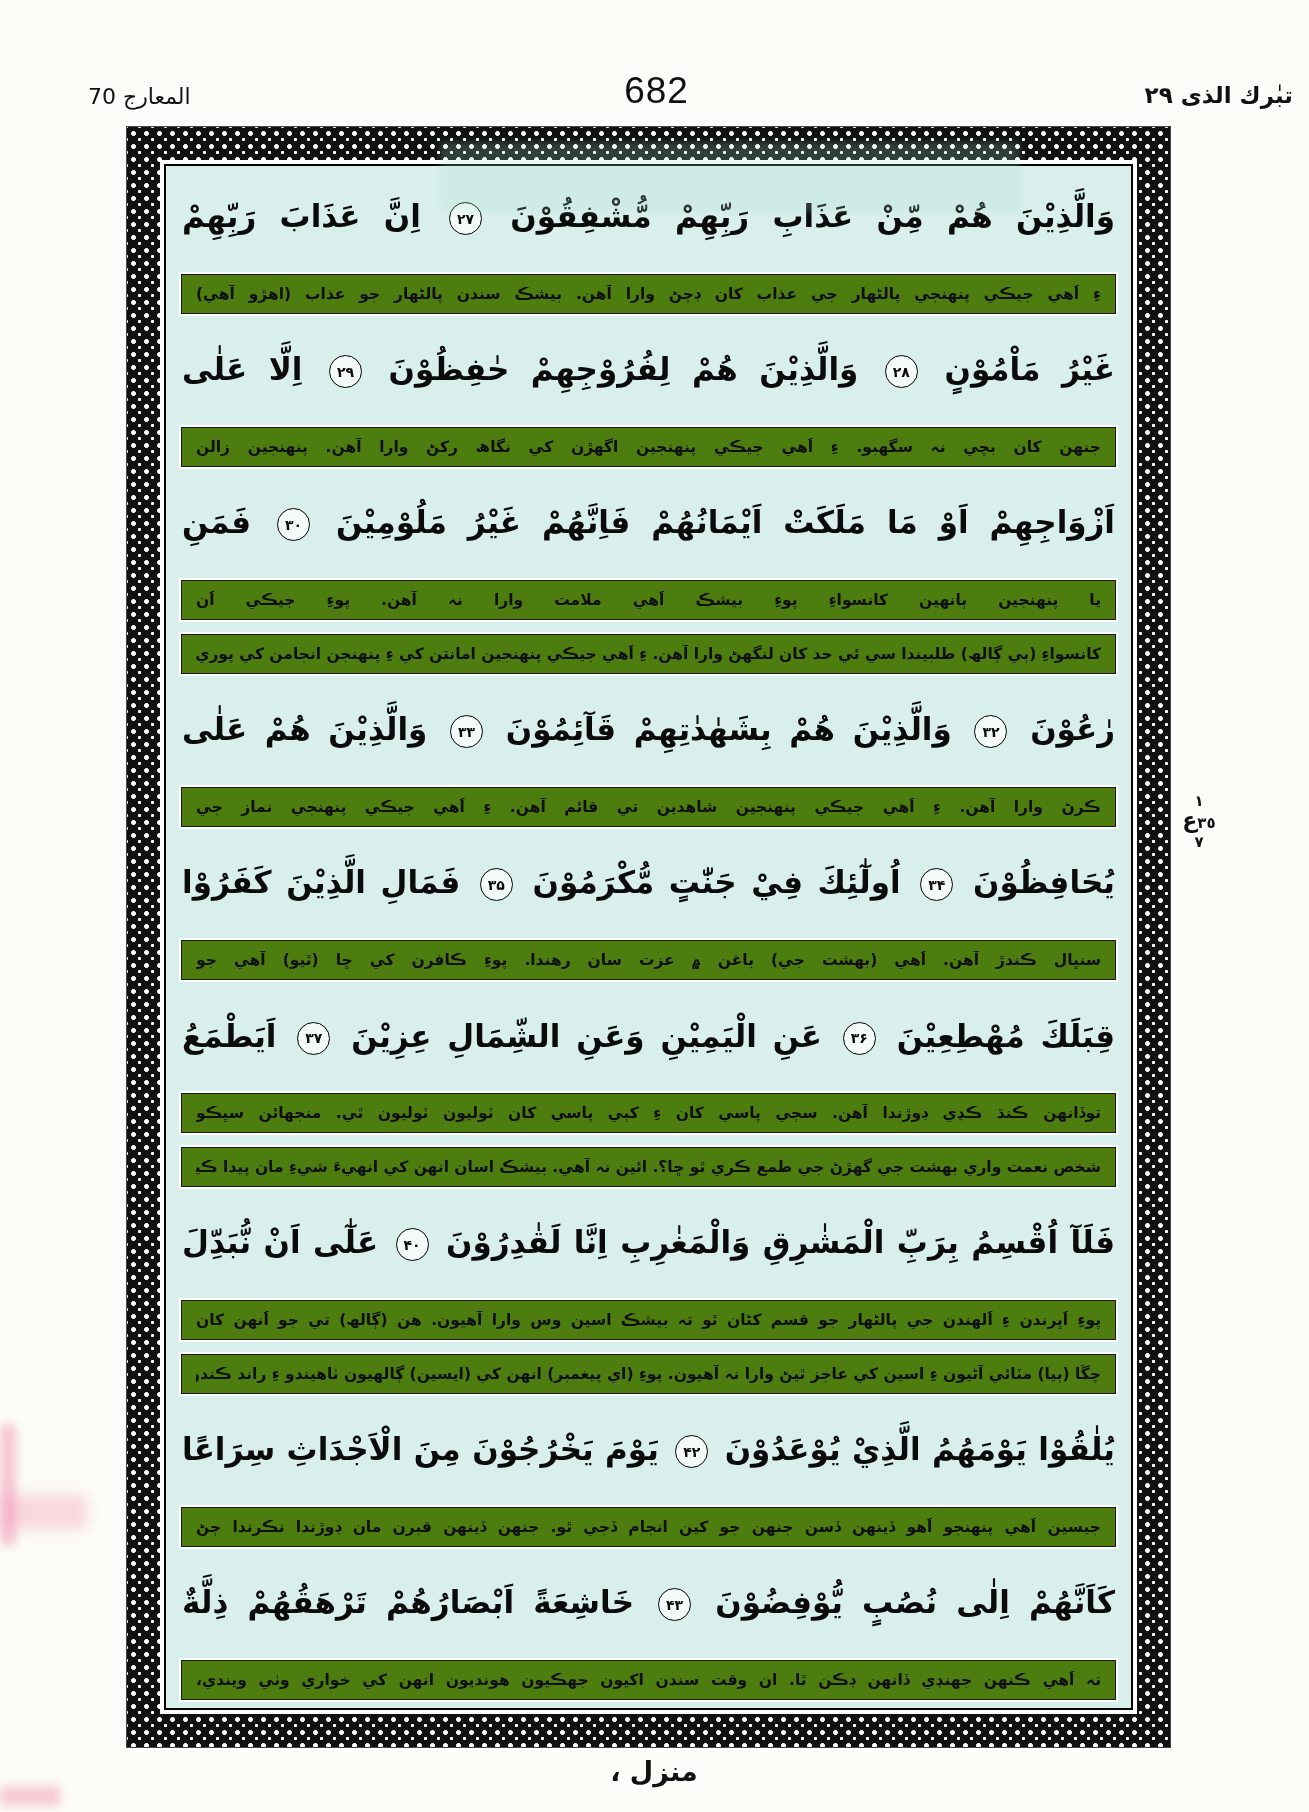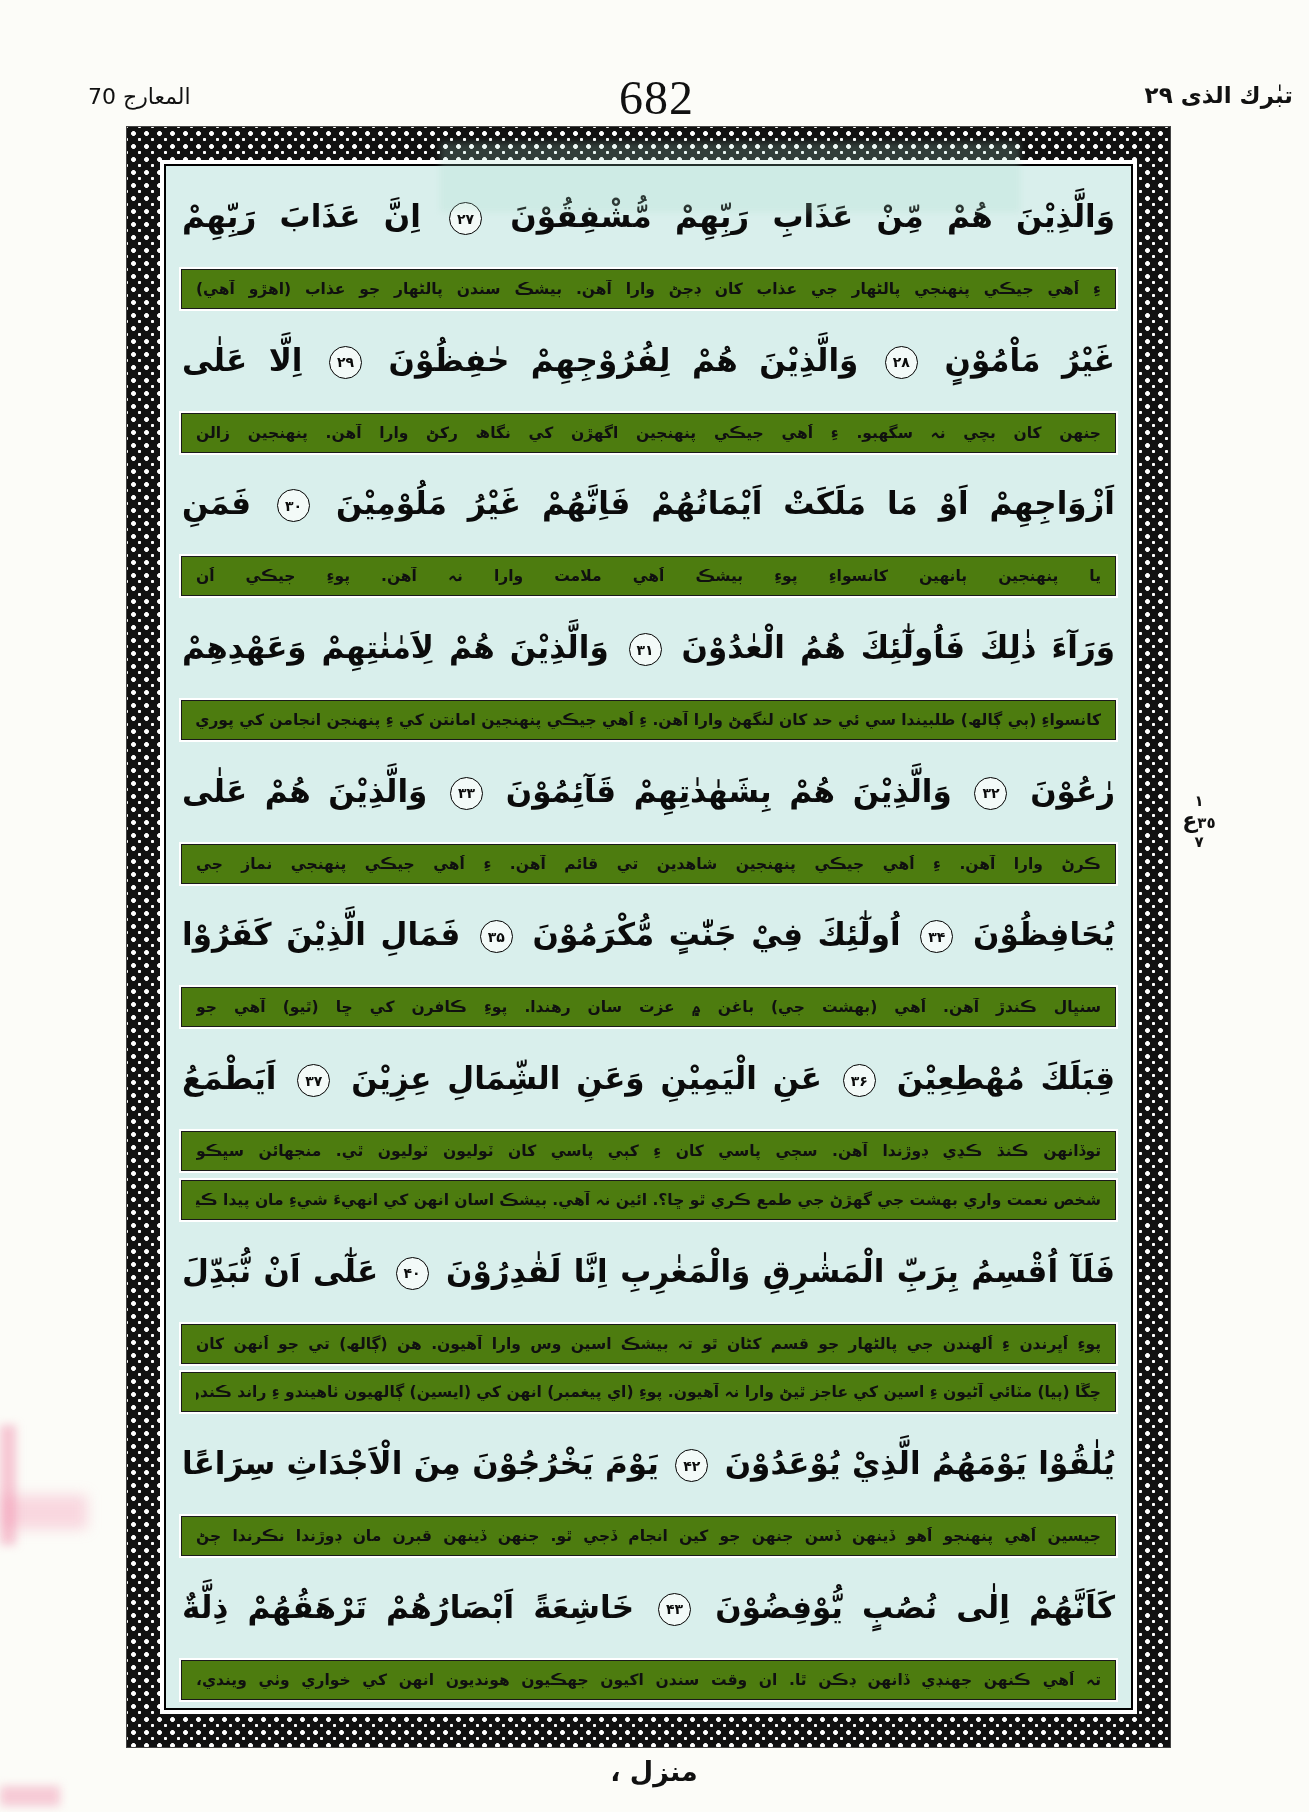--- a/index.html
+++ b/index.html
@@ -12,21 +12,21 @@
     color:#111;
   }
   
   .header { position:absolute; top:70px; left:0; width:100%; height:52px; }
   .surah-label {
     position:absolute; left:88px; top:14px;
     font-size:22px; direction:rtl;
   }
   .page-number {
     position:absolute; left:4px; right:0; top:0; text-align:center;
-    font-size:48px; font-family:Liberation Serif, serif; font-weight:400;
+    font-size:37px; font-family:Liberation Sans, sans-serif; font-weight:400;
     letter-spacing:1px;
   }
   .juz-label {
     position:absolute; right:16px; top:12px;
     font-size:23px; font-weight:700; direction:rtl;margin-left:26px;
   }
   
   .frame {
     position:absolute; left:127px; top:127px; width:1043px; height:1620px;
     background:#111;
@@ -124,21 +124,20 @@
           <div class="trans-text">ءِ اُهي جيڪي پنهنجي پالڻهار جي عذاب کان ڊڄڻ وارا آهن. بيشڪ سندن پالڻهار جو عذاب (اهڙو آهي)</div>
         </div>
         <div class="arabic-line"><span class="atext">غَيْرُ مَاْمُوْنٍ</span> <span class="ayah">۲۸</span> <span class="atext">وَالَّذِيْنَ هُمْ لِفُرُوْجِهِمْ حٰفِظُوْنَ</span> <span class="ayah">۲۹</span> <span class="atext">اِلَّا عَلٰى</span></div>
         <div class="trans-row">
           <div class="trans-text">جنهن کان بچي نہ سگهبو. ءِ اُهي جيڪي پنهنجين اگهڙن کي نگاھ رکڻ وارا آهن. پنهنجين زالن</div>
         </div>
         <div class="arabic-line"><span class="atext">اَزْوَاجِهِمْ اَوْ مَا مَلَكَتْ اَيْمَانُهُمْ فَاِنَّهُمْ غَيْرُ مَلُوْمِيْنَ</span> <span class="ayah">۳۰</span> <span class="atext">فَمَنِ ابْتَغٰى</span></div>
         <div class="trans-row">
           <div class="trans-text">يا پنهنجين ٻانهين کانسواءِ پوءِ بيشڪ اُهي ملامت وارا نہ آهن. پوءِ جيڪي اُن</div>
         </div>
-        <div class="arabic-line"><span class="atext">وَرَآءَ ذٰلِكَ فَاُولٰٓئِكَ هُمُ الْعٰدُوْنَ</span> <span class="ayah">۳۱</span> <span class="atext">وَالَّذِيْنَ هُمْ لِاَمٰنٰتِهِمْ وَعَهْدِهِمْ</span></div>
         <div class="trans-row">
           <div class="trans-text">کانسواءِ (ٻي ڳالھ) طلبيندا سي ئي حد کان لنگهڻ وارا آهن. ءِ اُهي جيڪي پنهنجين امانتن کي ءِ پنهنجن انجامن کي پوري</div>
         </div>
         <div class="arabic-line"><span class="atext">رٰعُوْنَ</span> <span class="ayah">۳۲</span> <span class="atext">وَالَّذِيْنَ هُمْ بِشَهٰدٰتِهِمْ قَآئِمُوْنَ</span> <span class="ayah">۳۳</span> <span class="atext">وَالَّذِيْنَ هُمْ عَلٰى صَلَاتِهِمْ</span></div>
         <div class="trans-row">
           <div class="trans-text">ڪرڻ وارا آهن. ءِ اُهي جيڪي پنهنجين شاهدين تي قائم آهن. ءِ اُهي جيڪي پنهنجي نماز جي</div>
         </div>
         <div class="arabic-line"><span class="atext">يُحَافِظُوْنَ</span> <span class="ayah">۳۴</span> <span class="atext">اُولٰٓئِكَ فِيْ جَنّٰتٍ مُّكْرَمُوْنَ</span> <span class="ayah">۳۵</span> <span class="atext">فَمَالِ الَّذِيْنَ كَفَرُوْا</span></div>
         <div class="trans-row">
           <div class="trans-text">سنڀال ڪندڙ آهن. اُهي (بهشت جي) باغن ۾ عزت سان رهندا. پوءِ ڪافرن کي ڇا (ٿيو) آهي جو</div>

